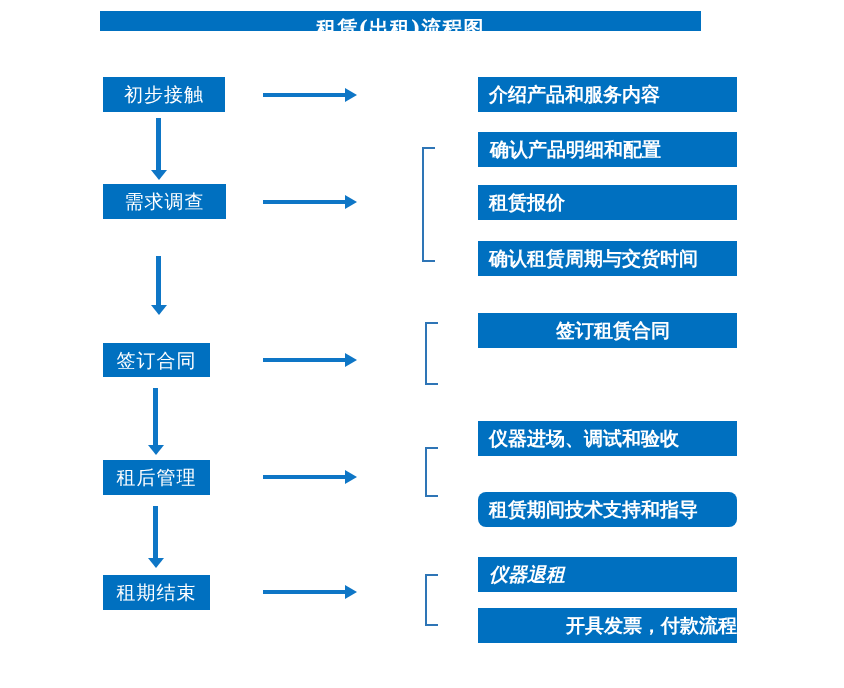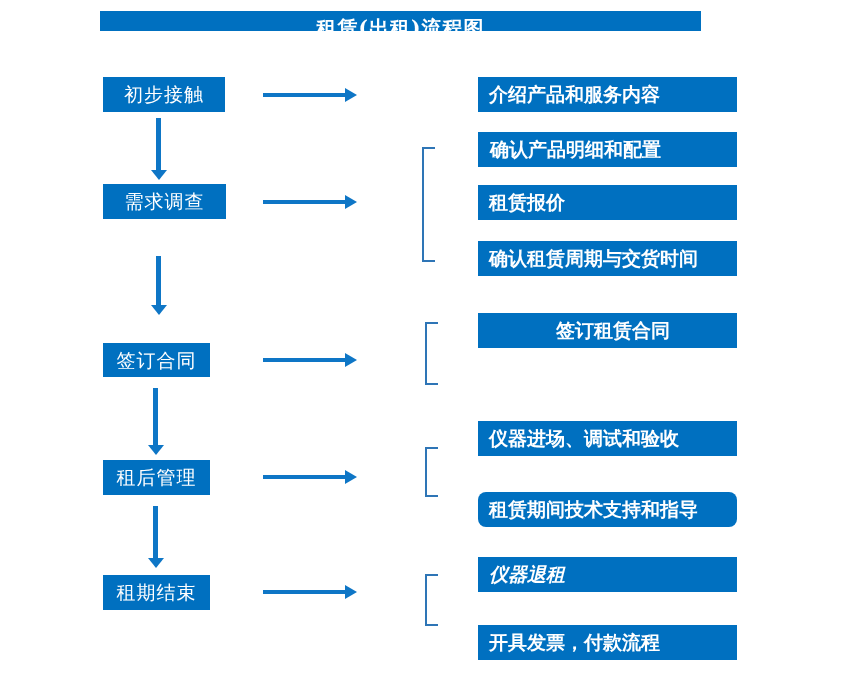--- a/index.html
+++ b/index.html
@@ -60,21 +60,21 @@
   <div class="step-box" style="left:103px;top:575px;width:107px;">租期结束</div>
 
   <div class="detail-box" style="top:77px;">介绍产品和服务内容</div>
   <div class="detail-box" style="top:132px;padding-left:12px;">确认产品明细和配置</div>
   <div class="detail-box" style="top:185px;">租赁报价</div>
   <div class="detail-box" style="top:241px;">确认租赁周期与交货时间</div>
   <div class="detail-box" style="top:313px;text-align:center;">签订租赁合同</div>
   <div class="detail-box" style="top:421px;">仪器进场、调试和验收</div>
   <div class="detail-box" style="top:492px;border-radius:8px;">租赁期间技术支持和指导</div>
   <div class="detail-box" style="top:557px;font-style:italic;">仪器退租</div>
-  <div class="detail-box" style="top:625px;">开具发票，付款流程</div>
+  <div class="detail-box" style="top:608px;text-align:right;">开具发票，付款流程</div>
 
   <div class="h-arrow" style="left:263px;top:86px;">
     <div class="h-shaft"></div>
     <div class="h-head"></div>
   </div>
   <div class="h-arrow" style="left:263px;top:193px;">
     <div class="h-shaft"></div>
     <div class="h-head"></div>
   </div>
   <div class="h-arrow" style="left:263px;top:351px;">

